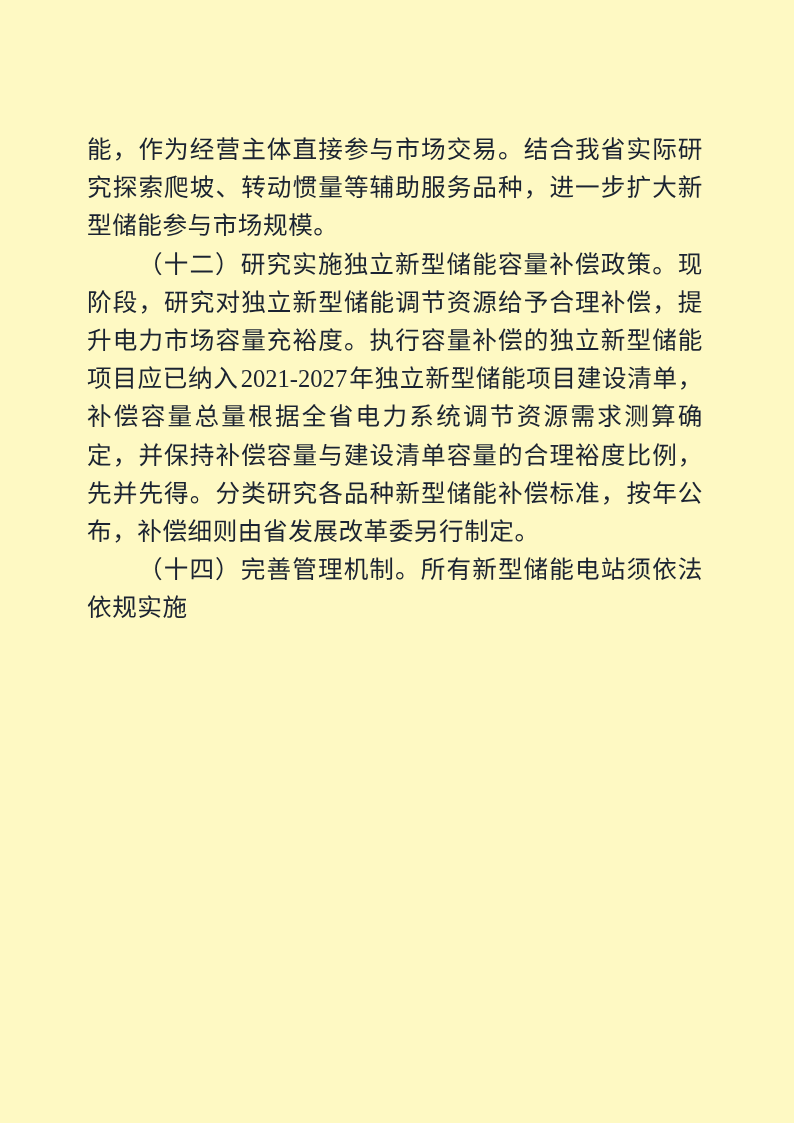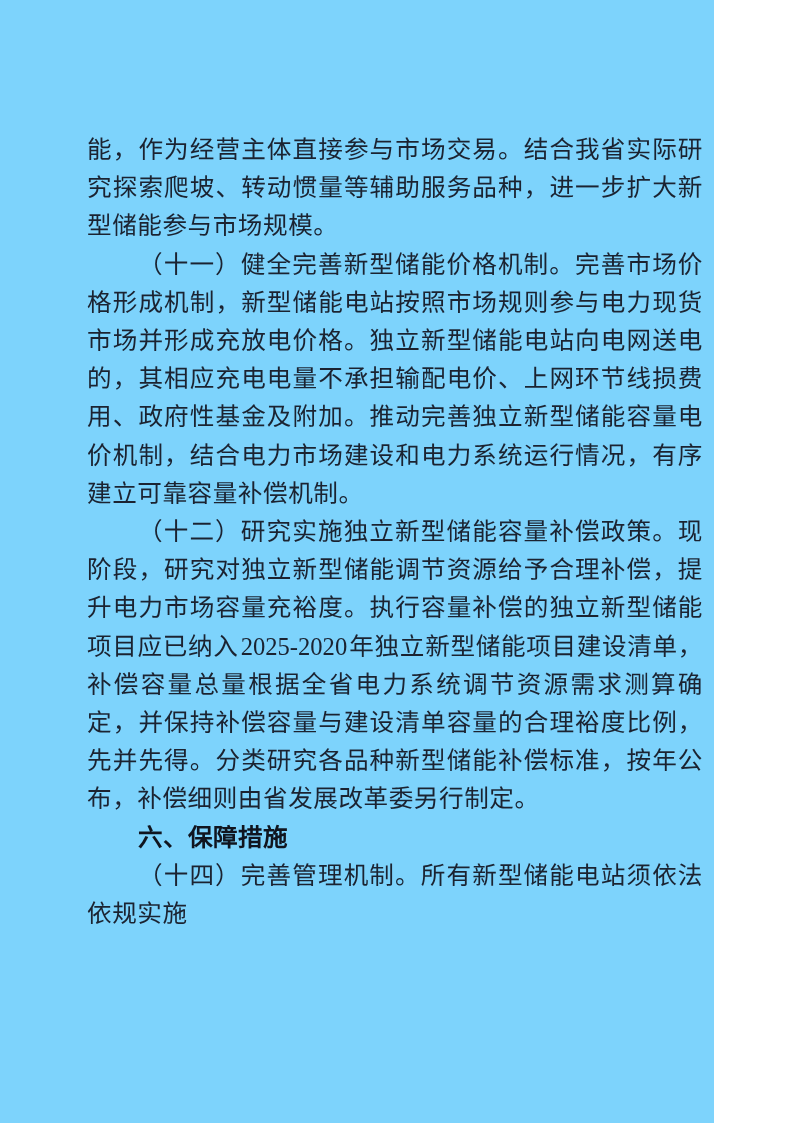--- a/index.html
+++ b/index.html
@@ -11,23 +11,23 @@
   body {
     width: 794px;
     height: 1123px;
     overflow: hidden;
     font-family: "DejaVu Serif", "Liberation Serif", serif;
     -webkit-font-smoothing: antialiased;
   }
 
   .page {
     position: relative;
-    width: 714px;
+    width: 794px;
     height: 1123px;
-    background: #7dd3fc;
+    background: #fef9c3;
     box-sizing: border-box;
   }
 
   .text-column {
     position: absolute;
     left: 87px;
     top: 131px;
     width: 616px;
   }
 
@@ -71,23 +71,21 @@
   }
 </style>
 </head>
 <body>
 
 <div class="page">
   <div class="text-column">
 
     <p class="para no-indent">能，作为经营主体直接参与市场交易。结合我省实际研究探索爬坡、转动惯量等辅助服务品种，进一步扩大新型储能参与市场规模。</p>
 
-    <p class="para">（十一）健全完善新型储能价格机制。完善市场价格形成机制，新型储能电站按照市场规则参与电力现货市场并形成充放电价格。独立新型储能电站向电网送电的，其相应充电电量不承担输配电价、上网环节线损费用、政府性基金及附加。推动完善独立新型储能容量电价机制，结合电力市场建设和电力系统运行情况，有序建立可靠容量补偿机制。</p>
 
-    <p class="para"><span>（十二）研究实施独立新型储能容量补偿政策。现阶段，研究对独立新型储能调节资源给予合理补偿，提升电力市场容量充裕度。执行容量补偿的独立新型储能项目应已纳入</span><span class="num">2025-2020</span><span>年独立新型储能项目建设清单，补偿容量总量根据全省电力系统调节资源需求测算确定，并保持补偿容量与建设清单容量的合理裕度比例，先并先得。分类研究各品种新型储能补偿标准，按年公布，补偿细则由省发展改革委另行制定。</span></p>
+    <p class="para"><span>（十二）研究实施独立新型储能容量补偿政策。现阶段，研究对独立新型储能调节资源给予合理补偿，提升电力市场容量充裕度。执行容量补偿的独立新型储能项目应已纳入</span><span class="num">2021-2027</span><span>年独立新型储能项目建设清单，补偿容量总量根据全省电力系统调节资源需求测算确定，并保持补偿容量与建设清单容量的合理裕度比例，先并先得。分类研究各品种新型储能补偿标准，按年公布，补偿细则由省发展改革委另行制定。</span></p>
 
-    <p class="heading">六、保障措施</p>
 
 
     <p class="para">（十四）完善管理机制。所有新型储能电站须依法依规实施</p>
 
   </div>
 </div>
 
 </body></html>

